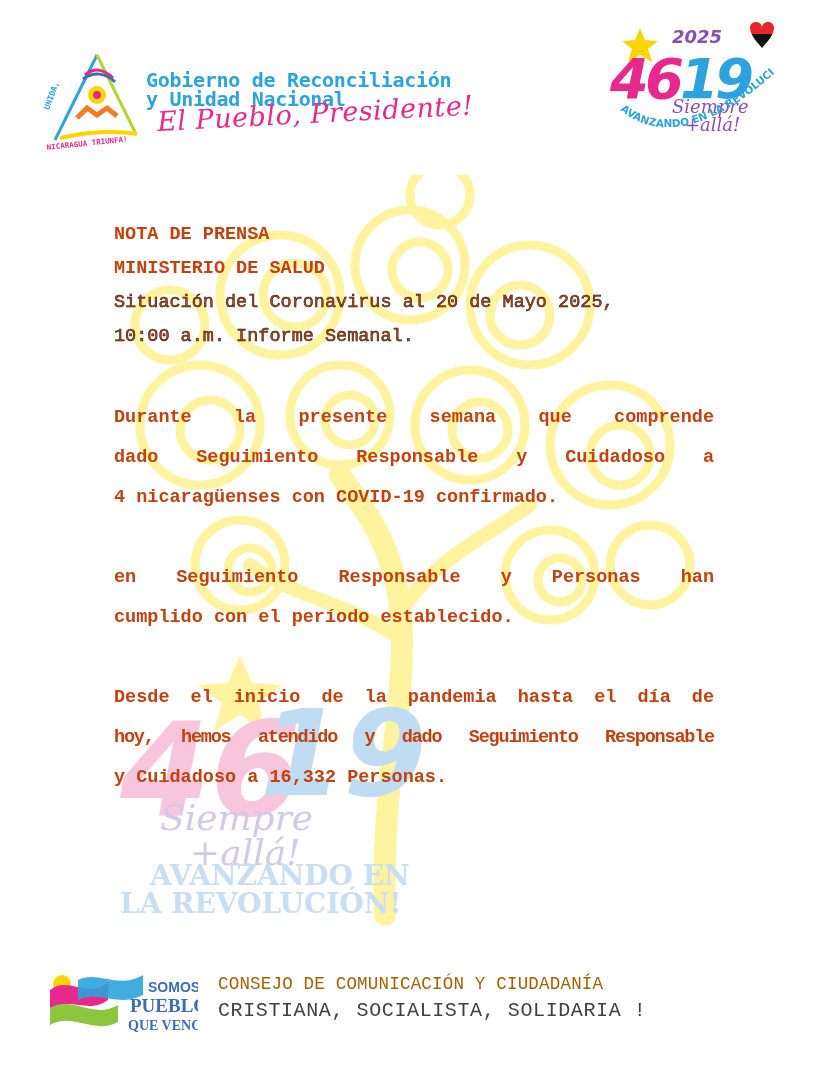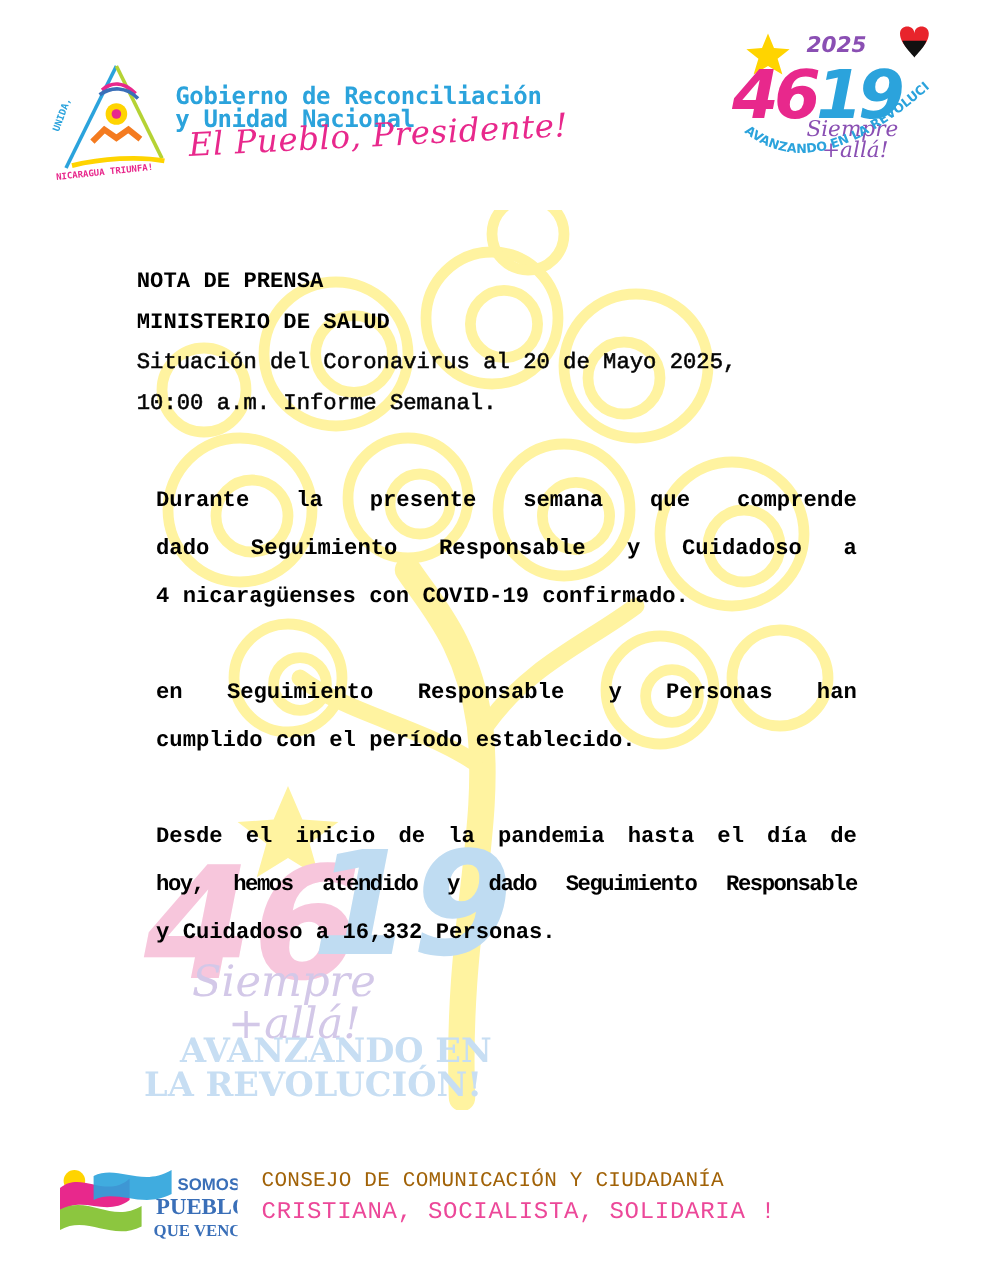--- a/index.html
+++ b/index.html
@@ -11,32 +11,32 @@
   #gov-title { left:146px; top:71px; font-family:"DejaVu Sans Mono", "Liberation Mono", monospace; font-weight:bold; color:#2ba3dc; font-size:20px; line-height:19px; letter-spacing:-0.3px; }
   #gov-slogan { left:158px; top:106px; font-family:"DejaVu Serif", serif; font-style:italic; color:#e8288c; font-size:27px; transform:rotate(-3deg); transform-origin:left bottom; letter-spacing:0.5px; }
 
   
   #anniv-logo { left:600px; top:18px; width:190px; height:125px; }
 
   
   #watermark { left:110px; top:175px; width:600px; height:750px; }
 
   
-  #body { left:114px; top:218px; width:600px; color:#000000; font-size:18.5px; font-weight:bold; }
+  #body { left:114px; top:218px; width:600px; color:#c2410c; font-size:18.5px; font-weight:bold; }
   .hline { height:34px; line-height:34px; white-space:nowrap; }
-  .para { margin-top:0;margin-left:16px; }
+  .para { margin-top:0; }
   .pline { height:40px; line-height:40px; white-space:nowrap; }
   .just { text-align:justify; text-align-last:justify; }
   .gap1 { height:44px; }
   .gap2 { height:40px; }
 
   
   #footer-logo { left:48px; top:970px; width:150px; height:65px; }
   #footer-line1 { left:218px; top:974px; color:#a16207; font-size:17.5px; letter-spacing:0.2px; }
-  #footer-line2 { left:218px; top:999px; color:#ec4899; font-size:20px; letter-spacing:0.6px; }
+  #footer-line2 { left:218px; top:999px; color:#404040; font-size:20px; letter-spacing:0.6px; }
 </style>
 </head>
 <body>
 
 <svg id="watermark" class="abs" viewBox="0 0 600 750">
   <g fill="none" stroke="#fff3a0" stroke-width="9" stroke-linecap="round">
 
     <path d="M275 740 C 270 600, 300 520, 290 430 C 280 360, 250 330, 230 300" stroke-width="22"></path>
     <path d="M295 430 C 330 380, 380 360, 420 330" stroke-width="14"></path>
     <path d="M285 460 C 240 430, 180 420, 140 390" stroke-width="14"></path>

